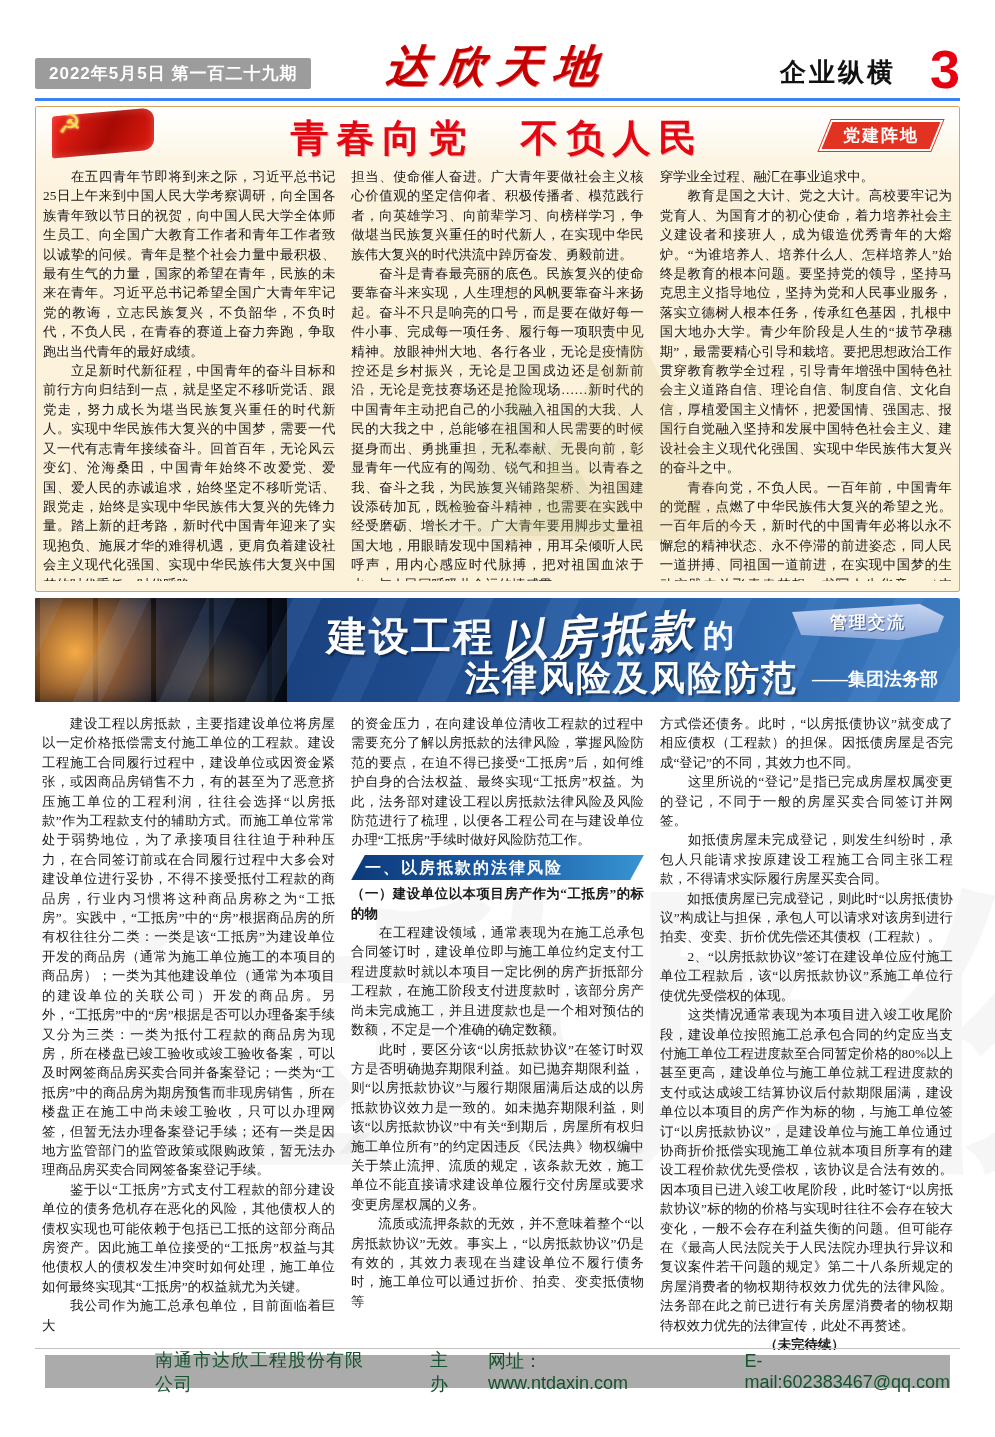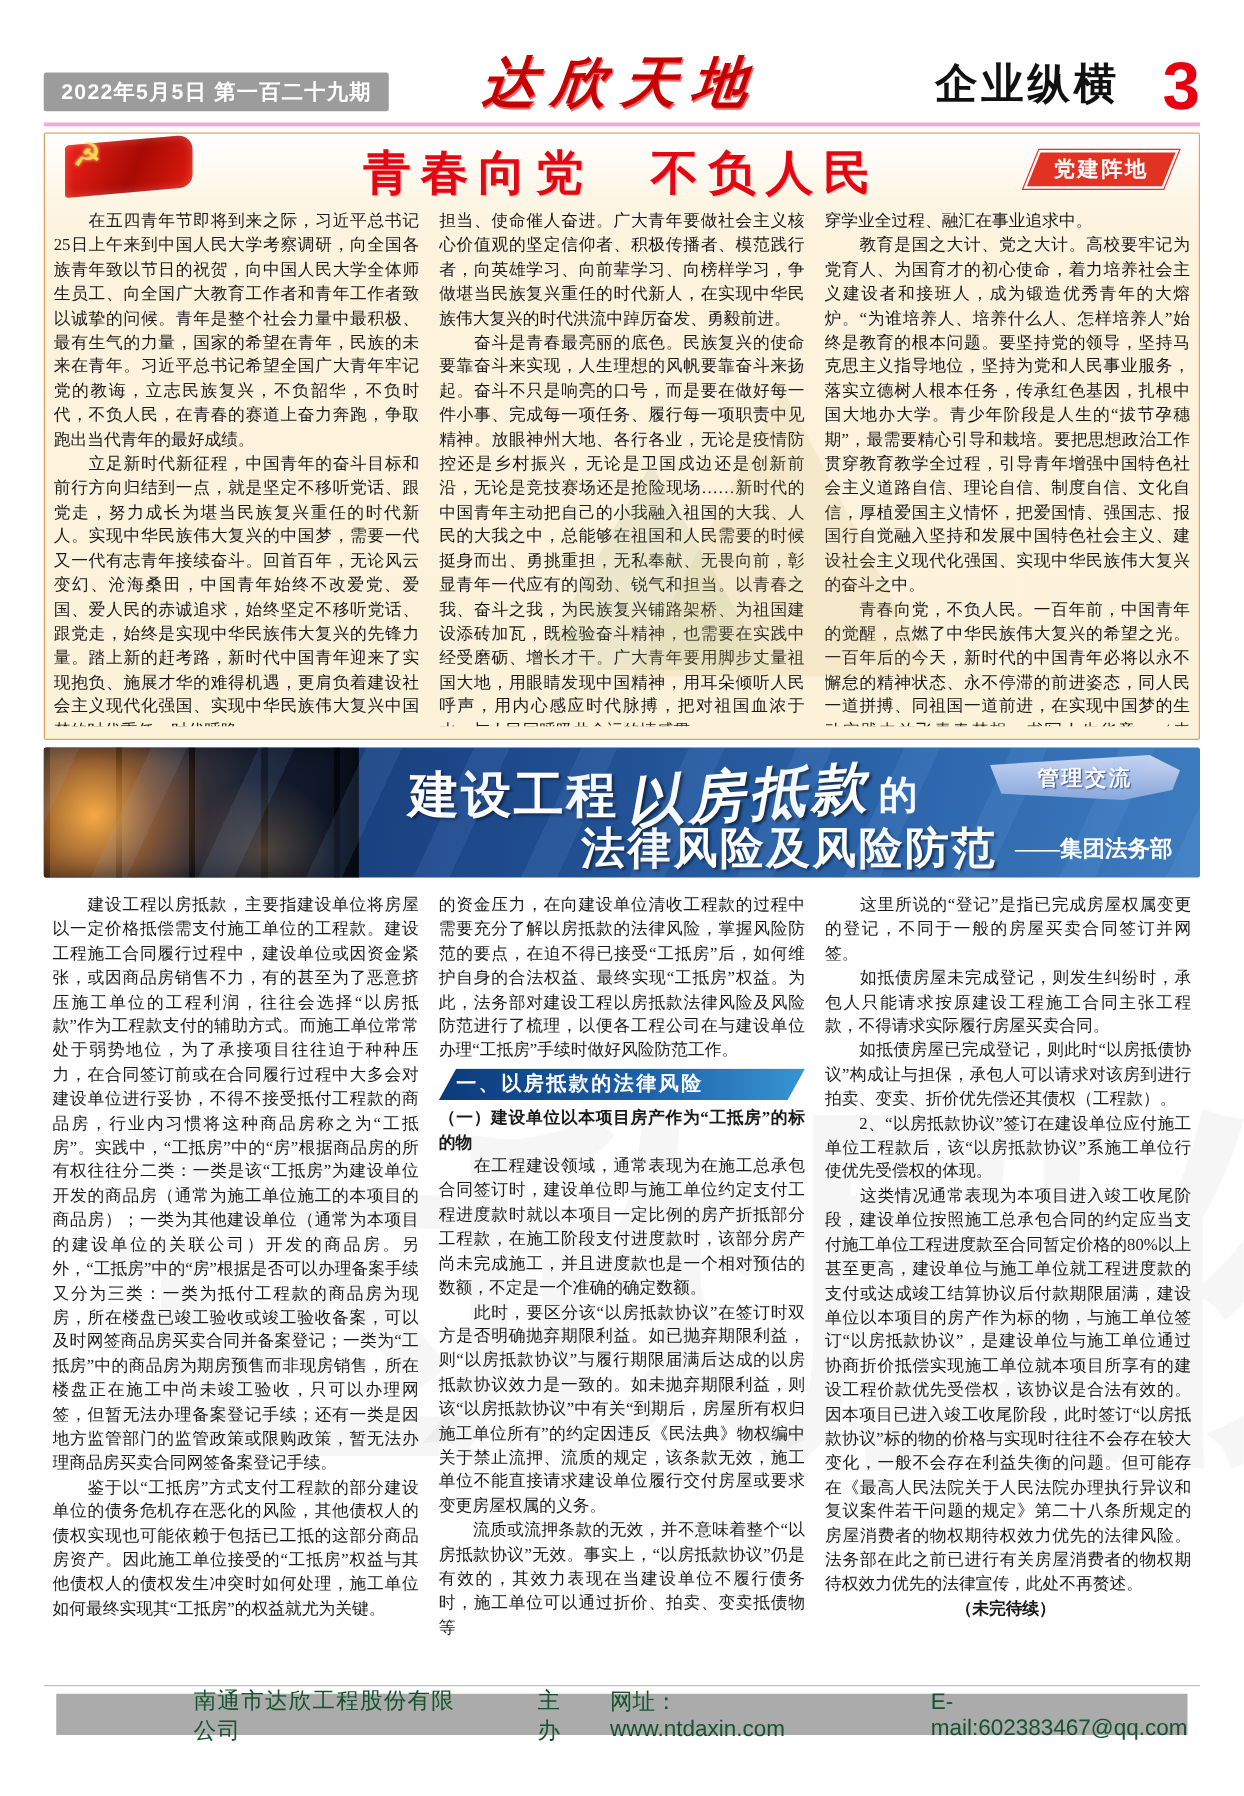--- a/index.html
+++ b/index.html
@@ -1,27 +1,27 @@
 <!DOCTYPE html>
 <html><head>
 <meta charset="utf-8">
 <style>
   html,body{margin:0;padding:0;background:#ffffff;}
   .page{position:relative;width:995px;height:1437px;background:#fff;overflow:hidden;
         font-family:"Liberation Serif","DejaVu Serif",serif;color:#1a1a1a;}
   
-  .header{position:absolute;left:35px;right:35px;top:52px;height:46px;border-bottom:3px solid #f9a8d4;}
+  .header{position:absolute;left:35px;right:35px;top:52px;height:46px;border-bottom:3px solid #3b82f6;}
   .issue-box{position:absolute;left:0;bottom:9px;background:#9c9c9c;color:#fff;
              font-family:"Liberation Sans","DejaVu Sans",sans-serif;font-weight:bold;
              font-size:17px;padding:4px 14px;border-radius:2px;letter-spacing:1px;}
   .masthead{position:absolute;left:50%;transform:translateX(-50%) skewX(-6deg);bottom:2px;
             color:#c40000;font-size:44px;font-weight:bold;font-style:italic;letter-spacing:12px;
             text-shadow:1px 1px 0 #e66;white-space:nowrap;}
   .section-name{position:absolute;right:64px;bottom:8px;font-family:"Liberation Sans","DejaVu Sans",sans-serif;
-            font-weight:bold;font-size:34px;color:#111;letter-spacing:3px;}
+            font-weight:bold;font-size:26px;color:#111;letter-spacing:3px;}
   .page-num{position:absolute;right:0;bottom:2px;font-family:"Liberation Sans","DejaVu Sans",sans-serif;
             font-weight:bold;font-size:54px;line-height:1;color:#e60012;}
   
   .article1{position:absolute;left:35px;right:35px;top:106px;height:484px;
             border:1px solid #d9a462;border-radius:2px;
             background:linear-gradient(180deg,#fefaf1 0%,#fdf2dc 18%,#fcf1d9 100%);overflow:hidden;}
   .a1-head{position:relative;height:54px;background:linear-gradient(180deg,#ffffff 0%,rgba(255,255,255,0) 90%);}
   .flag{position:absolute;left:12px;top:3px;width:112px;height:48px;}
   .flag-cloth{position:absolute;left:4px;top:2px;width:102px;height:42px;border-radius:3px 12px 10px 3px;
             background:linear-gradient(115deg,#ef2218 0%,#a80a04 55%,#e01b10 100%);
@@ -146,30 +146,32 @@
       <span>管理交流</span>
     </div>
   </div>
 
   <div class="article2">
     <div class="wm-text">达欣股份</div>
     <div class="cols">
       <div class="col">
         <p>　　建设工程以房抵款，主要指建设单位将房屋以一定价格抵偿需支付施工单位的工程款。建设工程施工合同履行过程中，建设单位或因资金紧张，或因商品房销售不力，有的甚至为了恶意挤压施工单位的工程利润，往往会选择“以房抵款”作为工程款支付的辅助方式。而施工单位常常处于弱势地位，为了承接项目往往迫于种种压力，在合同签订前或在合同履行过程中大多会对建设单位进行妥协，不得不接受抵付工程款的商品房，行业内习惯将这种商品房称之为“工抵房”。实践中，“工抵房”中的“房”根据商品房的所有权往往分二类：一类是该“工抵房”为建设单位开发的商品房（通常为施工单位施工的本项目的商品房）；一类为其他建设单位（通常为本项目的建设单位的关联公司）开发的商品房。另外，“工抵房”中的“房”根据是否可以办理备案手续又分为三类：一类为抵付工程款的商品房为现房，所在楼盘已竣工验收或竣工验收备案，可以及时网签商品房买卖合同并备案登记；一类为“工抵房”中的商品房为期房预售而非现房销售，所在楼盘正在施工中尚未竣工验收，只可以办理网签，但暂无法办理备案登记手续；还有一类是因地方监管部门的监管政策或限购政策，暂无法办理商品房买卖合同网签备案登记手续。</p>
         <p>　　鉴于以“工抵房”方式支付工程款的部分建设单位的债务危机存在恶化的风险，其他债权人的债权实现也可能依赖于包括已工抵的这部分商品房资产。因此施工单位接受的“工抵房”权益与其他债权人的债权发生冲突时如何处理，施工单位如何最终实现其“工抵房”的权益就尤为关键。</p>
+        <p>　　我公司作为施工总承包单位，目前面临着巨大</p>
       </div>
       <div class="col">
         <p>的资金压力，在向建设单位清收工程款的过程中需要充分了解以房抵款的法律风险，掌握风险防范的要点，在迫不得已接受“工抵房”后，如何维护自身的合法权益、最终实现“工抵房”权益。为此，法务部对建设工程以房抵款法律风险及风险防范进行了梳理，以便各工程公司在与建设单位办理“工抵房”手续时做好风险防范工作。</p>
         <div class="sec-banner">一、以房抵款的法律风险</div>
         <p class="subhead">（一）建设单位以本项目房产作为“工抵房”的标的物</p>
         <p>　　在工程建设领域，通常表现为在施工总承包合同签订时，建设单位即与施工单位约定支付工程进度款时就以本项目一定比例的房产折抵部分工程款，在施工阶段支付进度款时，该部分房产尚未完成施工，并且进度款也是一个相对预估的数额，不定是一个准确的确定数额。</p>
         <p>　　此时，要区分该“以房抵款协议”在签订时双方是否明确抛弃期限利益。如已抛弃期限利益，则“以房抵款协议”与履行期限届满后达成的以房抵款协议效力是一致的。如未抛弃期限利益，则该“以房抵款协议”中有关“到期后，房屋所有权归施工单位所有”的约定因违反《民法典》物权编中关于禁止流押、流质的规定，该条款无效，施工单位不能直接请求建设单位履行交付房屋或要求变更房屋权属的义务。</p>
         <p>　　流质或流押条款的无效，并不意味着整个“以房抵款协议”无效。事实上，“以房抵款协议”仍是有效的，其效力表现在当建设单位不履行债务时，施工单位可以通过折价、拍卖、变卖抵债物等</p>
       </div>
       <div class="col">
+        <p>方式偿还债务。此时，“以房抵债协议”就变成了相应债权（工程款）的担保。因抵债房屋是否完成“登记”的不同，其效力也不同。</p>
         <p>　　这里所说的“登记”是指已完成房屋权属变更的登记，不同于一般的房屋买卖合同签订并网签。</p>
         <p>　　如抵债房屋未完成登记，则发生纠纷时，承包人只能请求按原建设工程施工合同主张工程款，不得请求实际履行房屋买卖合同。</p>
         <p>　　如抵债房屋已完成登记，则此时“以房抵债协议”构成让与担保，承包人可以请求对该房到进行拍卖、变卖、折价优先偿还其债权（工程款）。</p>
         <p>　　2、“以房抵款协议”签订在建设单位应付施工单位工程款后，该“以房抵款协议”系施工单位行使优先受偿权的体现。</p>
         <p>　　这类情况通常表现为本项目进入竣工收尾阶段，建设单位按照施工总承包合同的约定应当支付施工单位工程进度款至合同暂定价格的80%以上甚至更高，建设单位与施工单位就工程进度款的支付或达成竣工结算协议后付款期限届满，建设单位以本项目的房产作为标的物，与施工单位签订“以房抵款协议”，是建设单位与施工单位通过协商折价抵偿实现施工单位就本项目所享有的建设工程价款优先受偿权，该协议是合法有效的。因本项目已进入竣工收尾阶段，此时签订“以房抵款协议”标的物的价格与实现时往往不会存在较大变化，一般不会存在利益失衡的问题。但可能存在《最高人民法院关于人民法院办理执行异议和复议案件若干问题的规定》第二十八条所规定的房屋消费者的物权期待权效力优先的法律风险。法务部在此之前已进行有关房屋消费者的物权期待权效力优先的法律宣传，此处不再赘述。</p>
         <p class="tbc">（未完待续）</p>
       </div>
     </div>
   </div>
 

